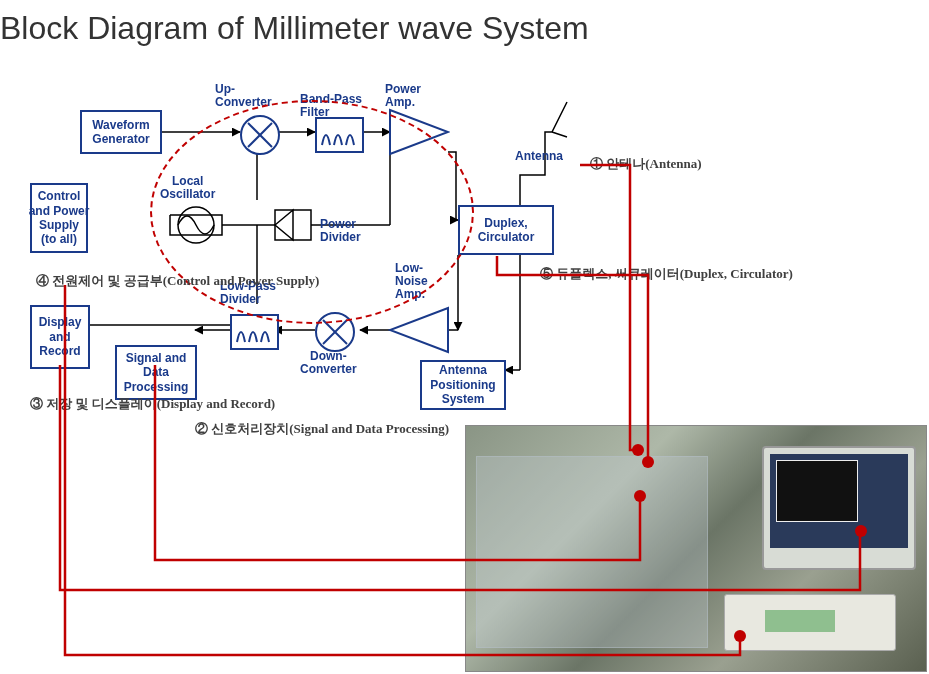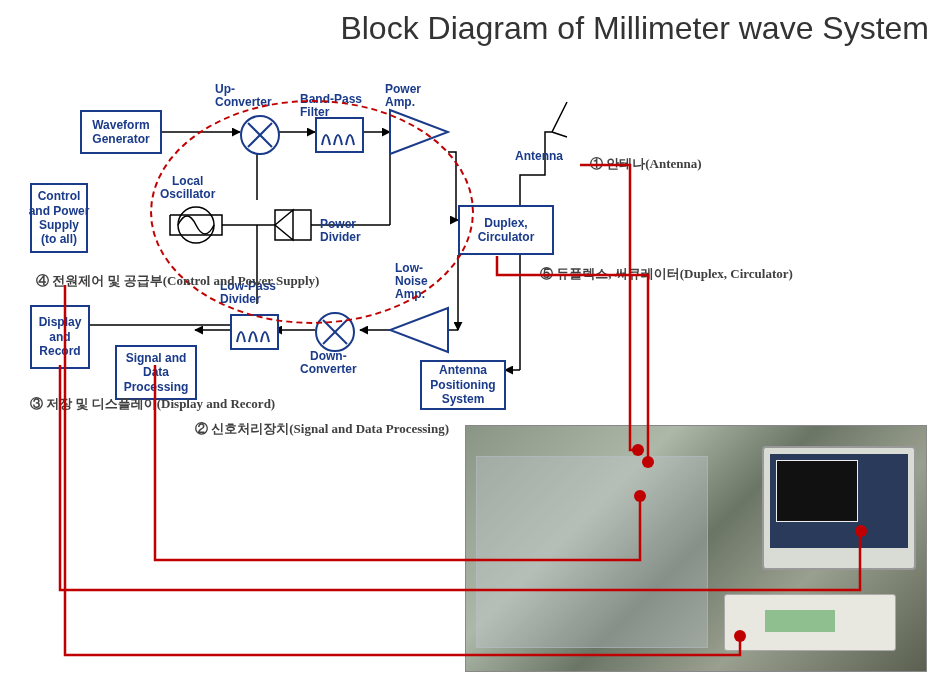--- a/index.html
+++ b/index.html
@@ -10,21 +10,21 @@
     font-family: Arial, sans-serif;
     background: white;
     position: relative;
     overflow: hidden;
   }
   .title {
     position: absolute;
     top: 10px;
     left: 0;
     right: 0;
-    text-align: right;
+    text-align: left;
     font-size: 32px;
     color: #333;
     font-family: 'Malgun Gothic', Arial, sans-serif;
     font-weight: 400;
   }
   .block {
     position: absolute;
     border: 2px solid #1a3a8a;
     background: white;
     color: #1a3a8a;

